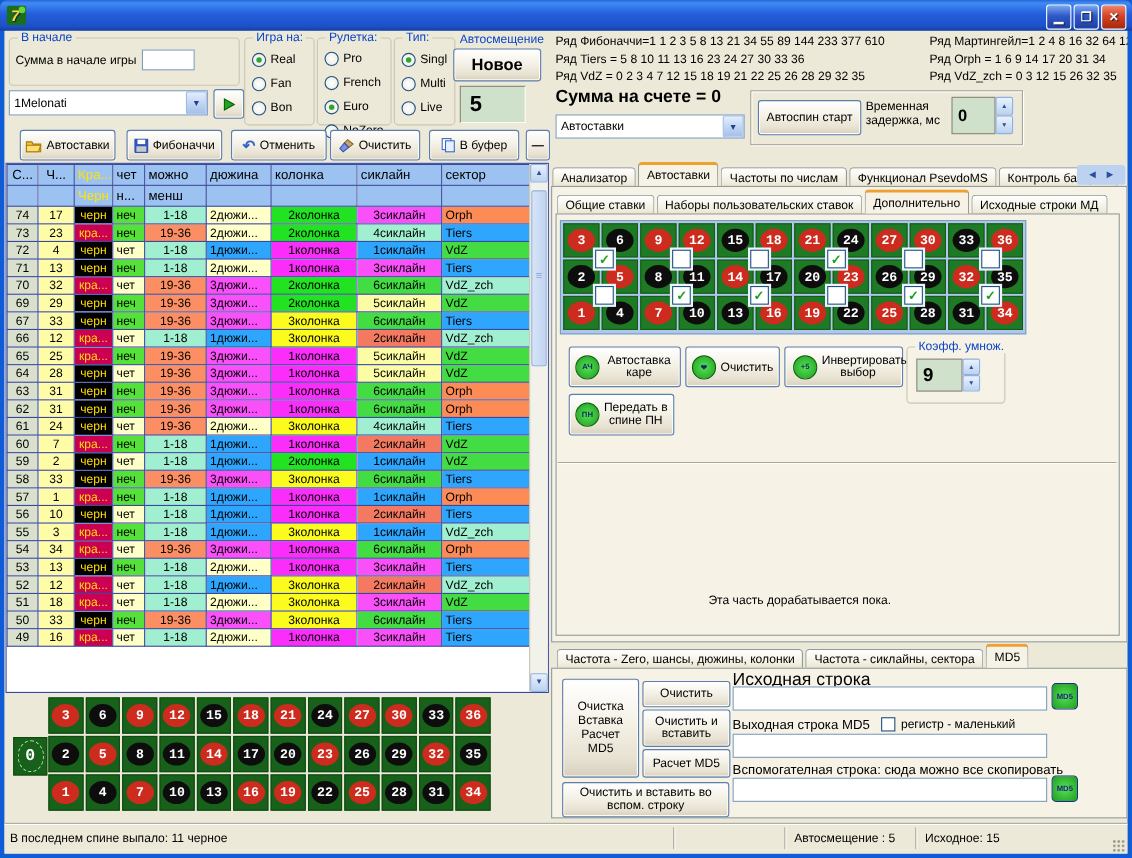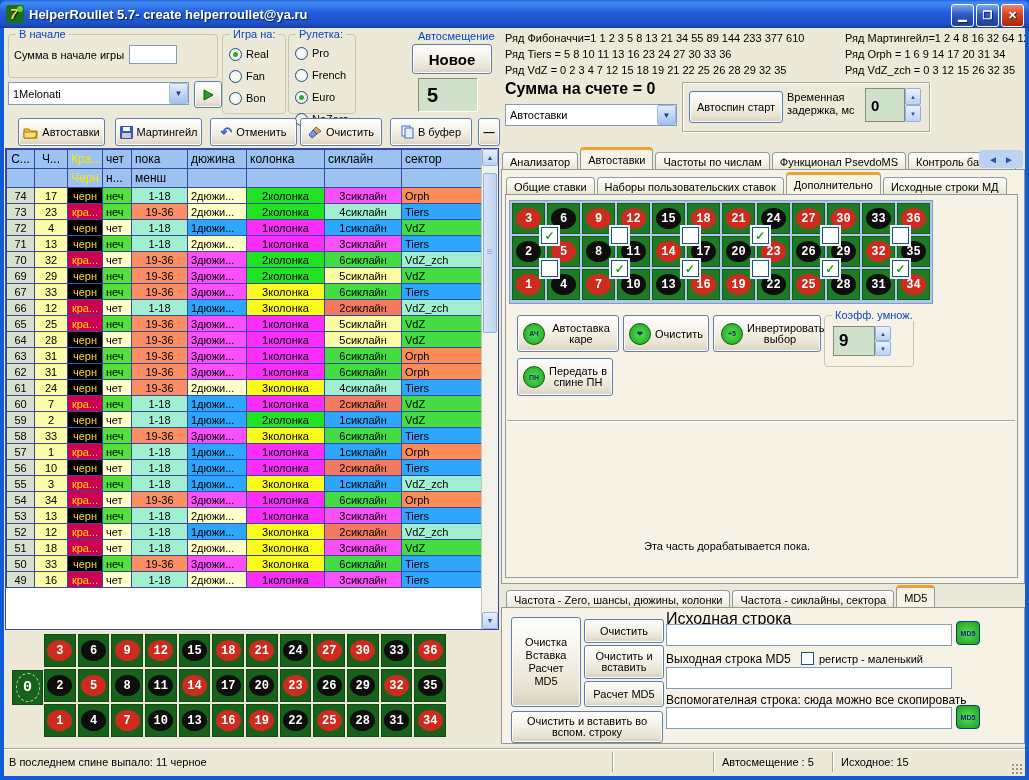--- a/index.html
+++ b/index.html
@@ -99,21 +99,20 @@
 </head>
 <body>
 
 <div class="window">
   <div class="titlebar">
     <svg class="appicon" viewBox="0 0 18 18">
       <rect x="0" y="0" width="18" height="18" rx="3" fill="#1B6E1B"></rect>
       <text x="4" y="14" font-size="14" font-weight="bold" font-style="italic" fill="#FFD24A">7</text>
       <circle cx="14" cy="4" r="3" fill="#69D23C"></circle>
     </svg>
-    <span>HelperRoullet 5.7- create helperroullet@ya.ru</span>
     <div class="tb-btns">
       <div class="tb-btn">▁</div>
       <div class="tb-btn">❒</div>
       <div class="tb-btn close">✕</div>
     </div>
   </div>
 
   <div class="body">
 
     <div class="gb" style="left:4px;top:6px;width:208px;height:42px;">
@@ -159,20 +158,37 @@
             <span class="radio sel"></span>
             <span>Real</span>
           </div>
           <div class="radio-item">
             <span class="radio"></span>
             <span>Fan</span>
           </div>
           <div class="radio-item">
             <span class="radio"></span>
             <span>Bon</span>
+          </div>
+        </div>
+    </div>
+    <div class="gb" style="left:354px;top:6px;width:54px;height:78px;">
+      <span class="cap">Тип:</span>
+      <div style="position:absolute;left:0;top:8px;right:0;">
+          <div class="radio-item">
+            <span class="radio sel"></span>
+            <span>Singl</span>
+          </div>
+          <div class="radio-item">
+            <span class="radio"></span>
+            <span>Multi</span>
+          </div>
+          <div class="radio-item">
+            <span class="radio"></span>
+            <span>Live</span>
           </div>
         </div>
     </div>
 
     <span class="lbl blue" style="left:414px;top:2px;">Автосмещение</span>
     <div class="btn" style="left:408px;top:16px;width:78px;height:28px;font-weight:bold;font-size:15px;">
       <span>Новое</span>
     </div>
     <div class="greenbox" style="left:414px;top:50px;width:60px;height:34px;font-size:20px;padding-left:8px;">
       <span>5</span>
@@ -188,21 +204,21 @@
       <span>Автоставки</span>
     </div>
     <div class="btn" style="left:111px;top:90px;width:85px;height:26px;">
       <span class="ic">
           <svg width="13" height="13" viewBox="0 0 13 13">
             <rect x="0" y="0" width="13" height="13" rx="1" fill="#3355BB"></rect>
             <rect x="3" y="1" width="7" height="4" fill="#fff"></rect>
             <rect x="2" y="7" width="9" height="5" fill="#C8C8C8"></rect>
           </svg>
         </span>
-      <span>Мартингейл</span>
+      <span>Фибоначчи</span>
     </div>
     <div class="btn" style="left:206px;top:90px;width:85px;height:26px;">
       <span class="ic" style="color:#3366CC;font-weight:bold;font-size:14px;">↶</span>
       <span>Отменить</span>
     </div>
     <div class="btn" style="left:296px;top:90px;width:80px;height:26px;">
       <span class="ic">
           <svg width="14" height="13" viewBox="0 0 14 13">
             <path d="M8 1 L13 5 L9 8 L5 4 Z" fill="#C9A46A" stroke="#8A6A30"></path>
             <path d="M5 4 L9 8 L4 12 L1 9 Z" fill="#7A92E8" stroke="#3A52A8"></path>
@@ -235,21 +251,21 @@
             <col style="width:78px">
             <col style="width:77px">
             <col style="width:82px">
           </colgroup>
           <thead>
             <tr>
               <th class="" style="text-align:center;">С...</th>
               <th class="" style="text-align:center;">Ч...</th>
               <th class="hy" style="">Кра...</th>
               <th class="" style="">чет</th>
-              <th class="" style="">пока</th>
+              <th class="" style="">можно</th>
               <th class="" style="">дюжина</th>
               <th class="" style="">колонка</th>
               <th class="" style="">сиклайн</th>
               <th class="" style="">сектор</th>
             </tr>
             <tr>
               <th class=""></th>
               <th class=""></th>
               <th class="hy">Черн</th>
               <th class="">н...</th>

